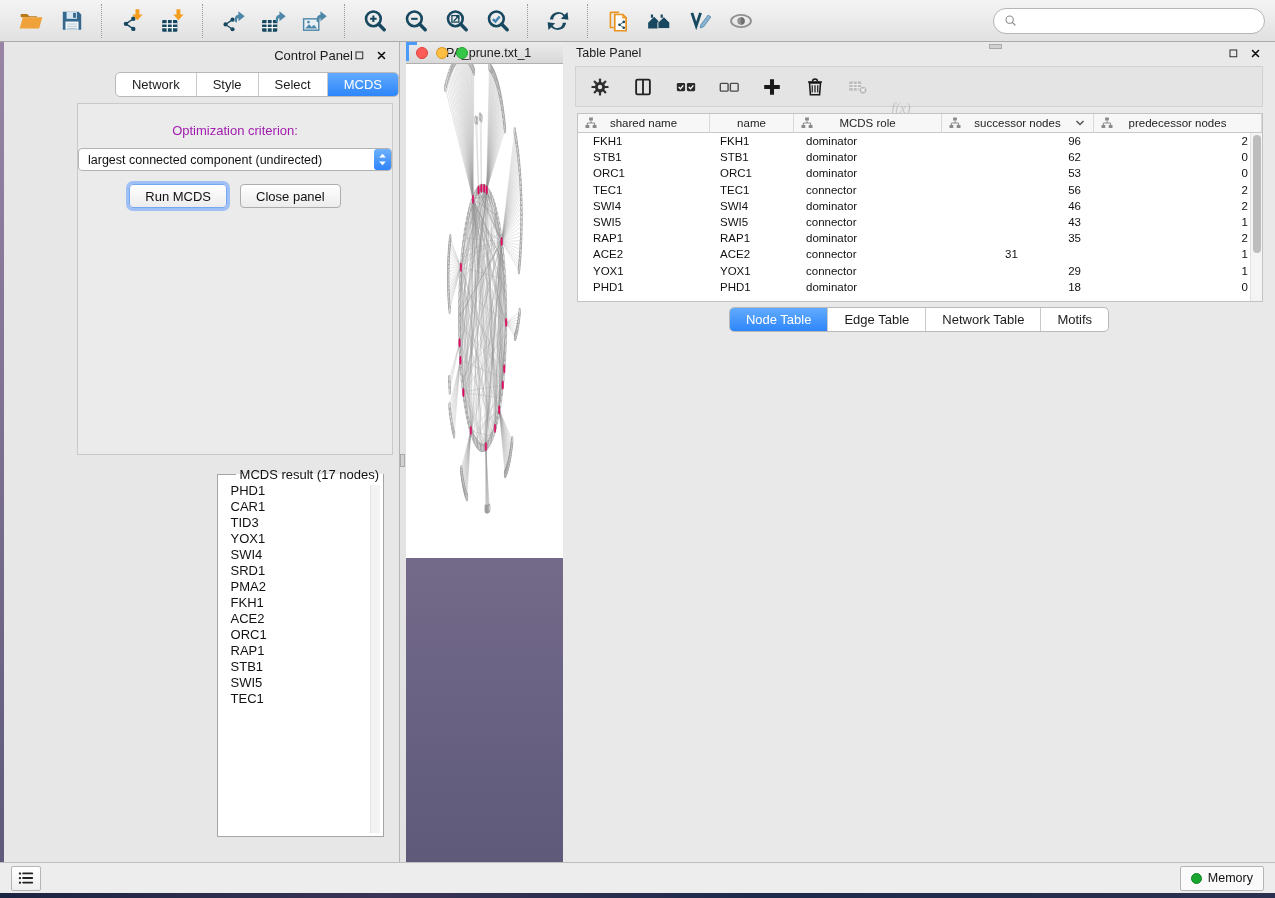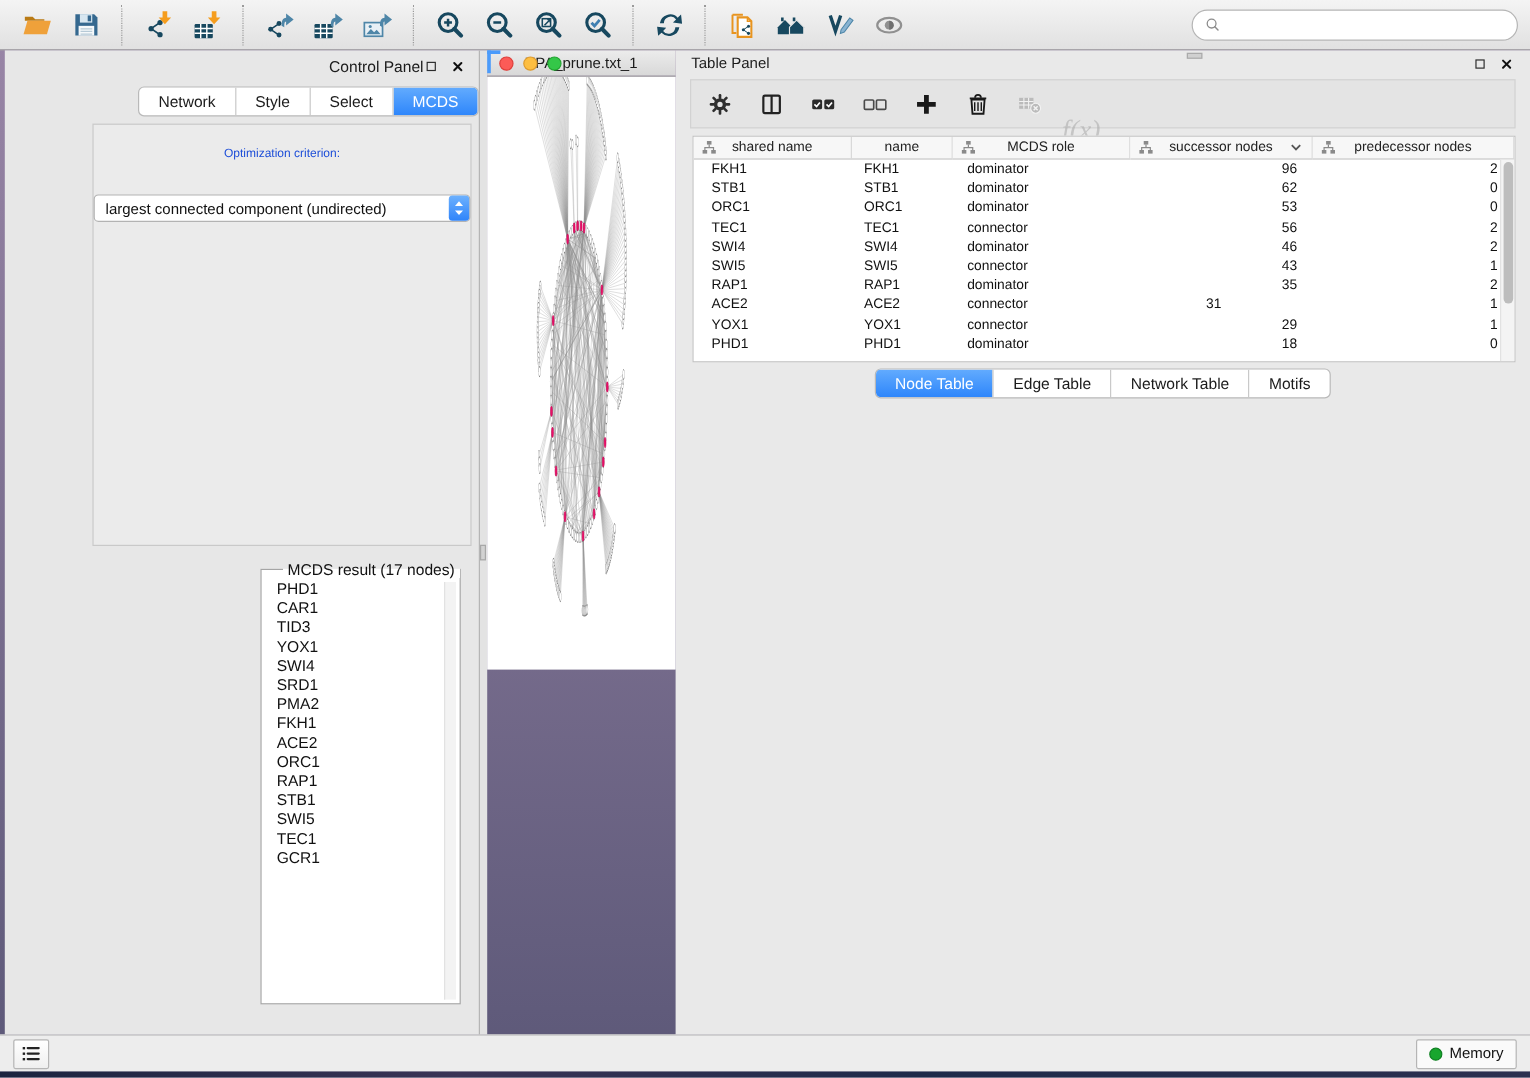--- a/index.html
+++ b/index.html
@@ -27,21 +27,21 @@
   .pt-icons { margin-left:auto; display:flex; gap:9px; align-items:center; }
   .pt-icons svg { width:13px; height:13px; display:block; }
 
   .seg-row { display:flex; justify-content:center; margin-top:4px; }
   .seg { display:flex; border:1px solid #b9b9b9; border-radius:5px; overflow:hidden; background:#fff; height:25px; }
   .seg-item { padding:0 16px; font-size:13px; line-height:23px; color:#1b1b1b; border-left:1px solid #c9c9c9; cursor:default; }
   .seg-item:first-child { border-left:none; }
   .seg-item.active { background:linear-gradient(#62abfe,#2e86fb); color:#fff; }
 
   .mcds-pane { margin:6px 6px 0 6px; height:352px; background:#ebebeb; border:1px solid #c9c9c9; text-align:center; padding-top:19px; }
-  .crit-label { font-size:10px; color:#1d4ed8; margin-bottom:28px; }
+  .crit-label { font-size:13px; color:#a21caf; margin-bottom:10px; }
   .select { width:314px; height:23px; margin:0 auto; background:#fff; border:1px solid #b3b3b3; border-radius:4px;
     display:flex; align-items:center; padding-left:9px; position:relative;gap:48px; }
   .select .val { flex:1; text-align:left; font-size:12.5px; color:#111; white-space:nowrap; overflow:hidden; }
   .spinner { width:17px; height:21px; border-radius:3px; margin-right:0px; background:linear-gradient(#6db1fe,#2f84fa); flex:0 0 17px; }
   .spinner svg { width:17px; height:21px; display:block; }
   .btn-row { margin-top:13px; display:flex; justify-content:center; gap:13px; }
   .btn { height:24px; padding:0 15px; font:13px "Liberation Sans",sans-serif; color:#111;
     background:linear-gradient(#ffffff,#ececec); border:1px solid #adadad; border-radius:4px; }
   .btn.focused { box-shadow:0 0 0 3px rgba(96,157,255,.55); border-color:#76a7f2; }
 
@@ -71,21 +71,21 @@
   .hsplit .grip-h { position:absolute; left:426px; top:1px; width:13px; height:5px; background:#d0d0d0; border:1px solid #aaa; }
 
   
   .table-panel { flex:1; background:#e9e9e9; display:flex; flex-direction:column; }
   .tp-titlebar { height:22px; display:flex; align-items:center; padding:0 13px; font-size:12.5px; color:#1b1b1b; }
   .tp-toolbar { margin:2px 12px 0 12px; height:41px; background:#e4e4e4; border:1px solid #d2d2d2;
     display:flex; align-items:center; padding:0 12px; gap:19px; }
   .tp-tool { width:24px; height:24px; display:flex; align-items:center; justify-content:center; }
   .tp-tool svg { width:22px; height:22px; }
   .tp-tool.disabled { opacity:.55; }
-  .fx { font-family:"Liberation Serif",serif; font-style:italic; font-size:23px; color:#a9a9a9;margin-top:44px; }
+  .fx { font-family:"Liberation Serif",serif; font-style:italic; font-size:14px; color:#a9a9a9;margin-top:44px; }
 
   .tp-tablewrap { margin:6px 12px 0 14px; background:#fff; border:1px solid #c3c3c3; position:relative; height:189px; overflow:hidden; }
   .thead { display:flex; height:19px; }
   .th { position:relative; display:flex; align-items:center; justify-content:center; gap:4px;
     background:#f7f7f7; border-right:1px solid #d9d9d9; border-bottom:1px solid #c9c9c9;
     font-size:11.5px; color:#222; }
   .th .tree { position:absolute; left:7px; width:12px; height:12px; }
   .th .chev { position:absolute; right:7px; width:12px; height:12px; }
   .th.fill { background:#fff; border-right:none; flex:1; }
   .trow { display:flex; height:16.2px; font-size:11.5px; color:#111; align-items:center; }
@@ -296,39 +296,42 @@
       <div class="crit-label">Optimization criterion:</div>
       <div class="select">
         <span class="val">largest connected component (undirected)</span>
         <span class="spinner">
           <svg viewBox="0 0 16 22">
               <path d="M4.5 9 L8 5 11.5 9z" fill="#fff"></path>
               <path d="M4.5 13 L8 17 11.5 13z" fill="#fff"></path>
             </svg>
         </span>
       </div>
+      <div class="btn-row">
+        <button class="btn focused">Run MCDS</button>
+        <button class="btn">Close panel</button>
+      </div>
     </div>
     <fieldset class="result-box">
       <legend>MCDS result (17 nodes)</legend>
       <div class="result-list" id="mcds-list">
           <div>PHD1</div>
           <div>CAR1</div>
           <div>TID3</div>
           <div>YOX1</div>
           <div>SWI4</div>
           <div>SRD1</div>
           <div>PMA2</div>
           <div>FKH1</div>
           <div>ACE2</div>
           <div>ORC1</div>
           <div>RAP1</div>
           <div>STB1</div>
           <div>SWI5</div>
           <div>TEC1</div>
-          <div>GCR1</div>
         </div>
       <div class="vtrack"></div>
     </fieldset>
   </aside>
 
   <div class="vsplit">
       <div class="grip"></div>
     </div>
 
   <section class="right">

